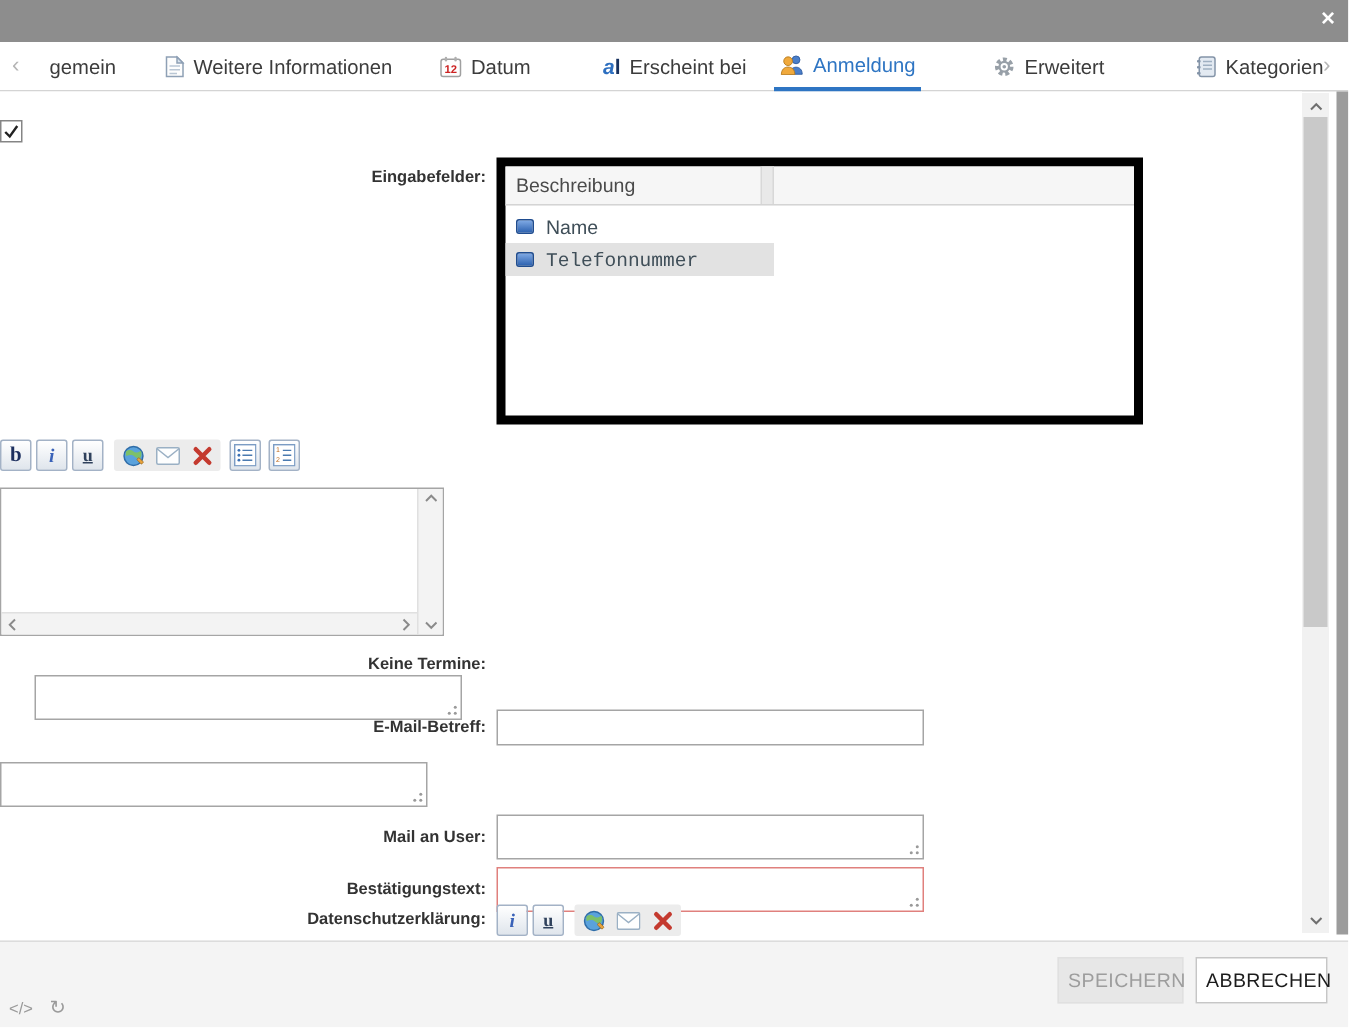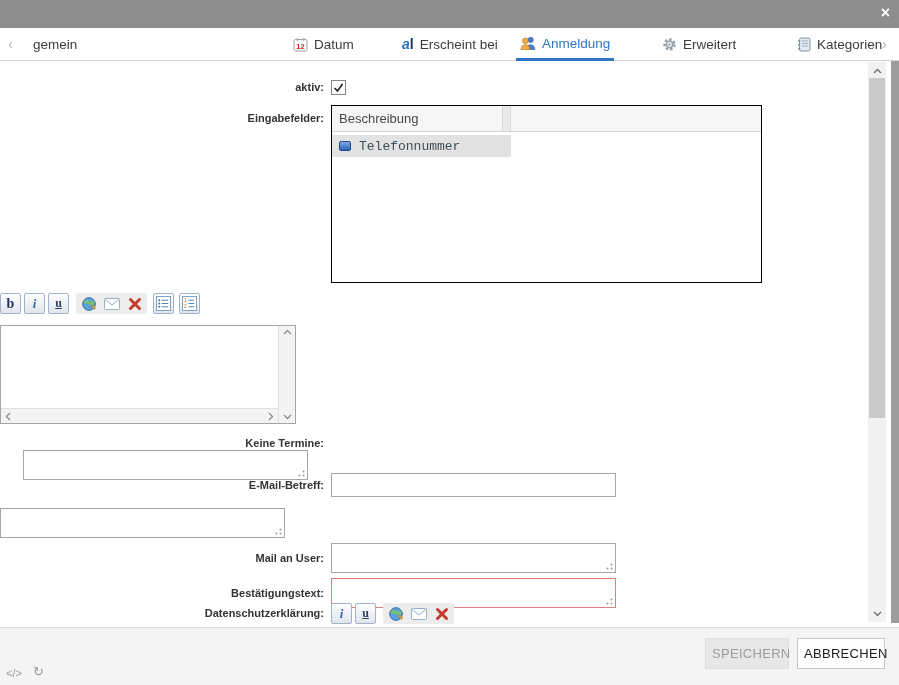--- a/index.html
+++ b/index.html
@@ -32,21 +32,21 @@
   .r-aktiv{top:19px;}
   .r-fields{top:44px;align-items:flex-start;} .r-fields .lbl{padding-top:7px;}
   .r-editor{top:232px;align-items:flex-start;} .r-editor .lbl{padding-top:5px;}
   .r-keine{top:376px;flex-direction:column;} .r-email{top:412px;} .r-veran{top:447px;} .r-user{top:482px;} .r-best{top:517px;}
   .r-daten{top:542px;align-items:flex-start;} .r-daten .lbl{padding-top:4px;}
 
   
   .cb{width:15px;height:15px;border:1px solid #858585;background:#fff;display:flex;align-items:center;justify-content:center;box-sizing:border-box;cursor:pointer;}
 
   
-  .fieldbox{width:431px;height:178px;border:1px solid #000000;box-sizing:border-box;background:#fff;}
+  .fieldbox{width:431px;height:178px;border:6px solid #000000;box-sizing:border-box;background:#fff;}
   .fb-head{height:26px;background:#f6f6f6;border-bottom:1px solid #d4d4d4;display:flex;box-sizing:border-box;}
   .fb-c1{width:171px;border-right:1px solid #d8d8d8;display:flex;align-items:center;padding-left:7px;font-size:13px;color:#4a4a4a;box-sizing:border-box;}
   .fb-div{width:7px;background:#e9e9e9;border-right:1px solid #d8d8d8;}
   .fb-body{padding-top:3px;}
   .fb-item{height:22px;display:flex;align-items:center;gap:8px;padding-left:7px;font-size:13px;color:#3f4e58;width:179px;box-sizing:border-box;cursor:pointer;}
   .fb-item.selected{background:#e2e2e2;font-family:Liberation Mono, monospace;}
   .sq{width:10px;height:8px;border-radius:2px;background:linear-gradient(#7fa9e4,#2d62b0);border:1px solid #1f4c8f;flex:0 0 auto;}
 
   
   .tbar{display:flex;align-items:center;}
@@ -96,20 +96,32 @@
     <span class="close">×</span>
   </div>
 
   <div class="tabbar">
     <span class="tnav prev">‹</span>
 
     <div class="tab t0">
       <span>gemein</span>
     </div>
 
+    <div class="tab t1">
+      <span class="ticon">
+        <svg width="13" height="15" viewBox="0 0 13 15">
+            <path d="M1 1h7l4 4v9H1z" fill="#fdfdfd" stroke="#8ea0b5"></path>
+            <path d="M8 1l4 4H8z" fill="#d7e1ec" stroke="#8ea0b5"></path>
+            <line x1="3" y1="7" x2="10" y2="7" stroke="#b9c6d4"></line>
+            <line x1="3" y1="9.5" x2="10" y2="9.5" stroke="#b9c6d4"></line>
+            <line x1="3" y1="12" x2="8" y2="12" stroke="#b9c6d4"></line>
+          </svg>
+      </span>
+      <span>Weitere Informationen</span>
+    </div>
 
     <div class="tab t2">
       <span class="ticon">
         <svg width="15" height="15" viewBox="0 0 15 15">
             <rect x="1" y="2.5" width="13" height="11.5" rx="1.5" fill="#fdfdfd" stroke="#a0a0a0"></rect>
             <rect x="3.5" y="0.8" width="1.6" height="3.2" rx="0.8" fill="#b0b0b0"></rect>
             <rect x="9.9" y="0.8" width="1.6" height="3.2" rx="0.8" fill="#b0b0b0"></rect>
             <text x="7.5" y="11.6" font-size="7.5" font-weight="bold" fill="#cc2222" text-anchor="middle" font-family="Liberation Sans, sans-serif">12</text>
           </svg>
       </span>
@@ -161,36 +173,39 @@
       </span>
       <span>Kategorien</span>
     </div>
 
     <span class="tnav next">›</span>
   </div>
 
   <div class="content">
 
     <div class="row r-aktiv">
-      <span class="lbl">aktiv:</span>
       <span class="cb">
         <svg width="11" height="10" viewBox="0 0 11 10">
             <path d="M1.5 5l3 3 5-7" stroke="#222" stroke-width="1.6" fill="none"></path>
           </svg>
       </span>
     </div>
 
     <div class="row r-fields">
       <span class="lbl">Eingabefelder:</span>
       <div class="fieldbox">
         <div class="fb-head">
           <div class="fb-c1">Beschreibung</div>
           <div class="fb-div"></div>
         </div>
         <div class="fb-body">
+          <div class="fb-item">
+            <span class="sq"></span>
+            <span>Name</span>
+          </div>
           <div class="fb-item selected">
             <span class="sq"></span>
             <span>Telefonnummer</span>
           </div>
         </div>
       </div>
     </div>
 
     <div class="row r-editor">
       <div class="edcol">

